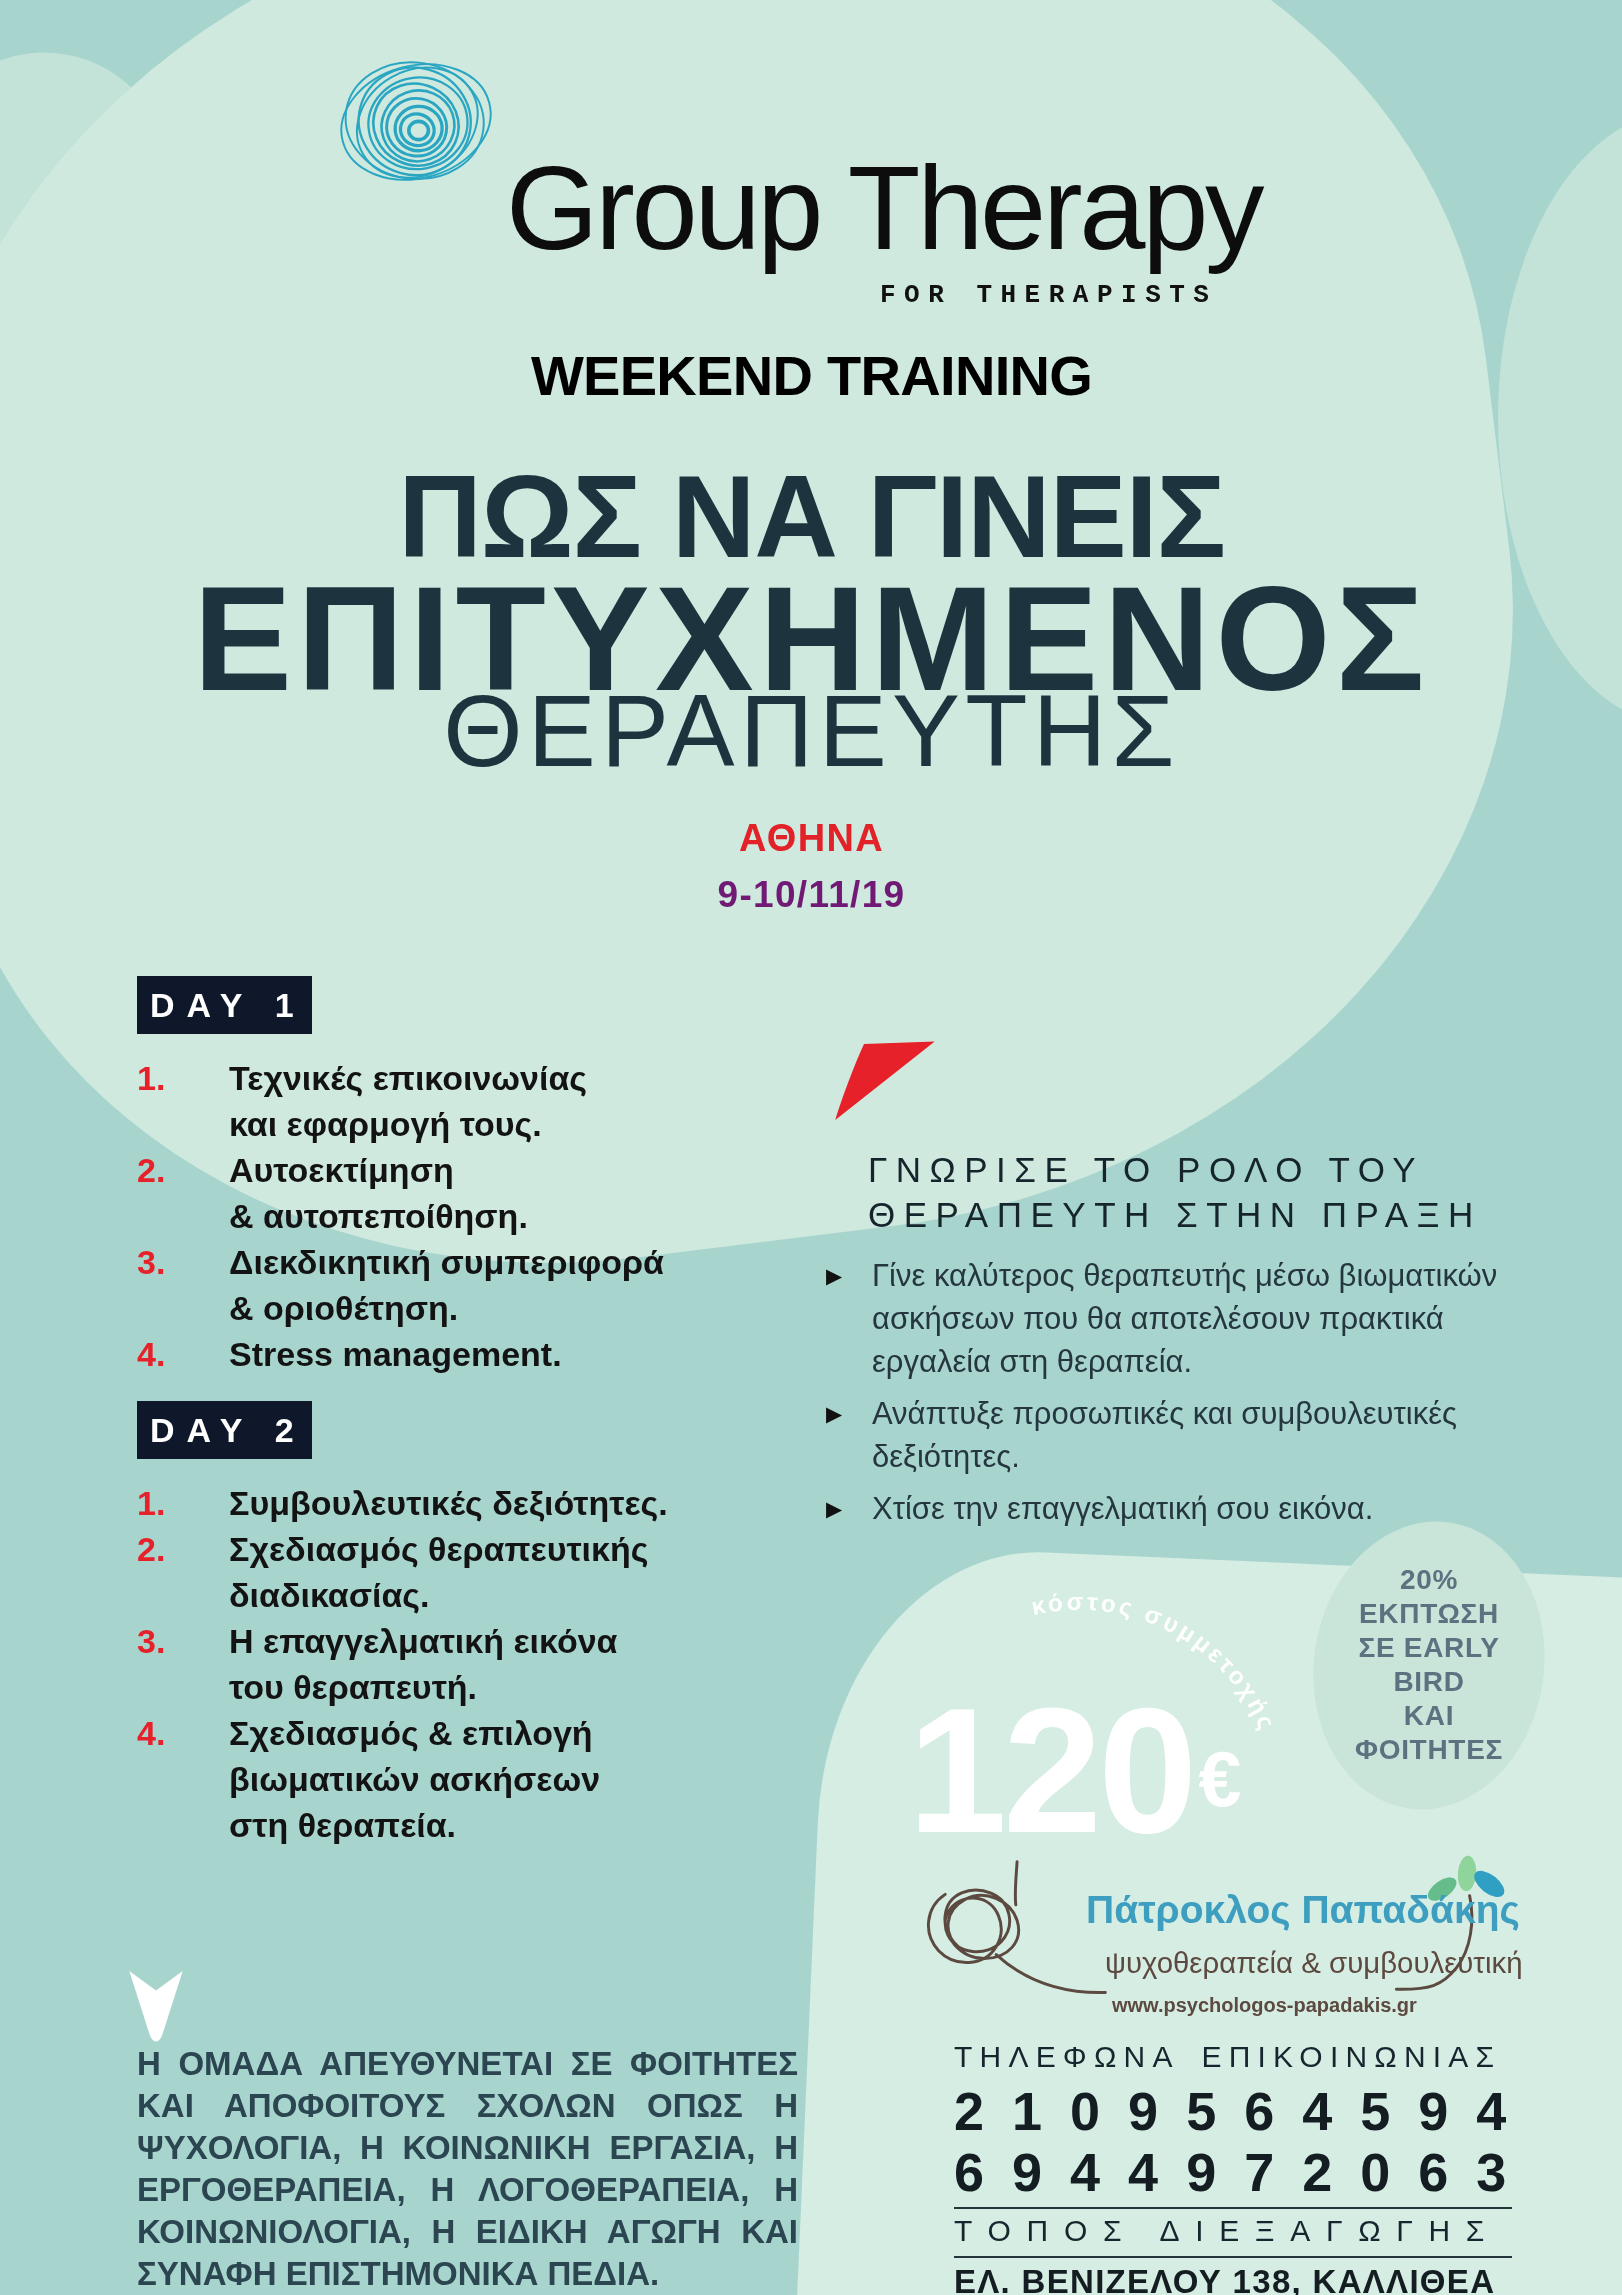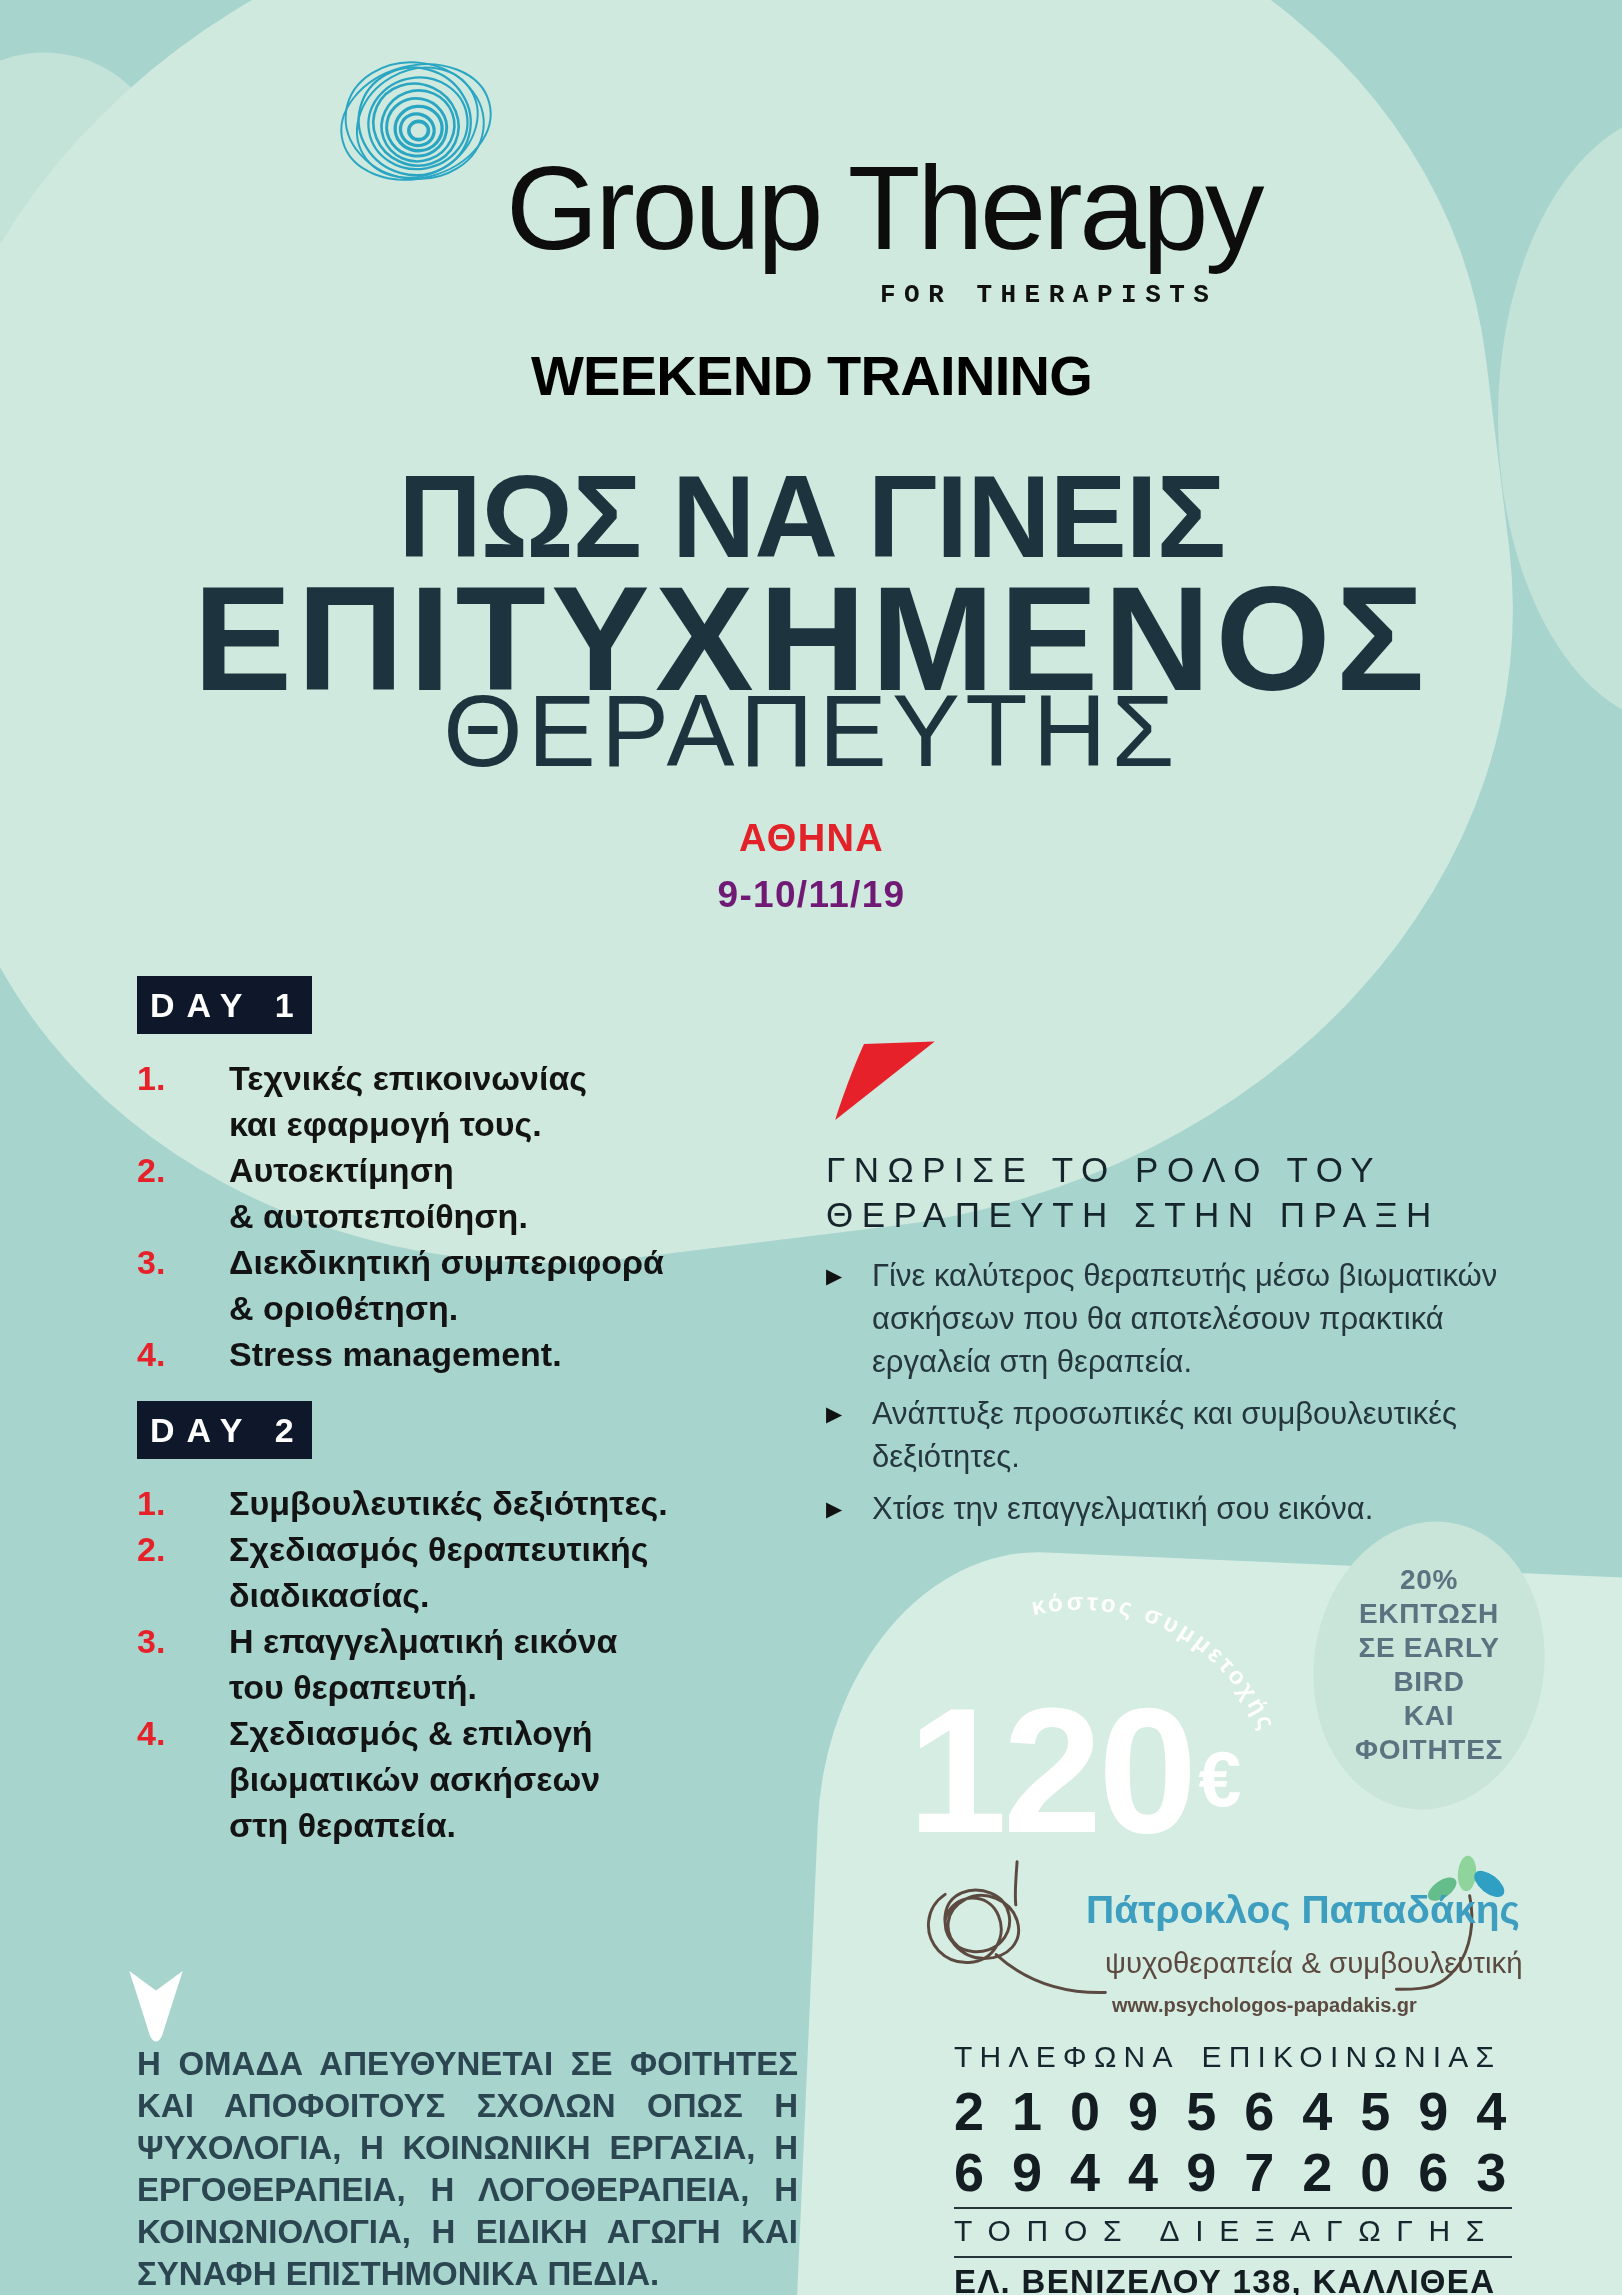--- a/index.html
+++ b/index.html
@@ -31,21 +31,21 @@
   .day1-badge{left:137px;top:976px;}
   .day2-badge{left:137px;top:1401px;}
   .day-list{width:641px;display:flex;flex-direction:column;}
   .day1-list{left:137px;top:1055px;}
   .day2-list{left:137px;top:1480px;}
   .day-item{display:flex;align-items:flex-start;}
   .day-item-num{flex:0 0 44px;font-size:34px;line-height:46px;font-weight:700;color:#e62129;}
   .day-item-text{font-size:34px;line-height:46px;font-weight:700;color:#131313;white-space:pre-line;margin-left:48px;}
   
   .flag-icon{left:830px;top:1040px;width:108px;height:82px;}
-  .practice-h1,.practice-h2{left:826px;width:753px;font-size:35px;font-weight:400;letter-spacing:8.5px;color:#16242c;white-space:nowrap;}
+  .practice-h1,.practice-h2{left:868px;width:753px;font-size:35px;font-weight:400;letter-spacing:8.5px;color:#16242c;white-space:nowrap;}
   .practice-h1{top:1150px;}
   .practice-h2{top:1195px;}
   .practice-list{left:826px;top:1254px;width:713px;display:flex;flex-direction:column;gap:9.2px;}
   .practice-item{display:flex;align-items:flex-start;}
   .practice-marker{flex:0 0 46px;font-size:21px;line-height:43px;color:#111;}
   .practice-text{font-size:31px;line-height:43px;font-weight:400;color:#25363f;}
   
   .price{left:872px;top:1682px;display:flex;align-items:center;color:#fff;margin-left:36px;}
   .price-amount{font-size:178px;font-weight:700;letter-spacing:-3.9px;line-height:1;}
   .price-currency{font-size:77px;font-weight:700;margin-left:5.2px;transform:translateY(7.9px);}

